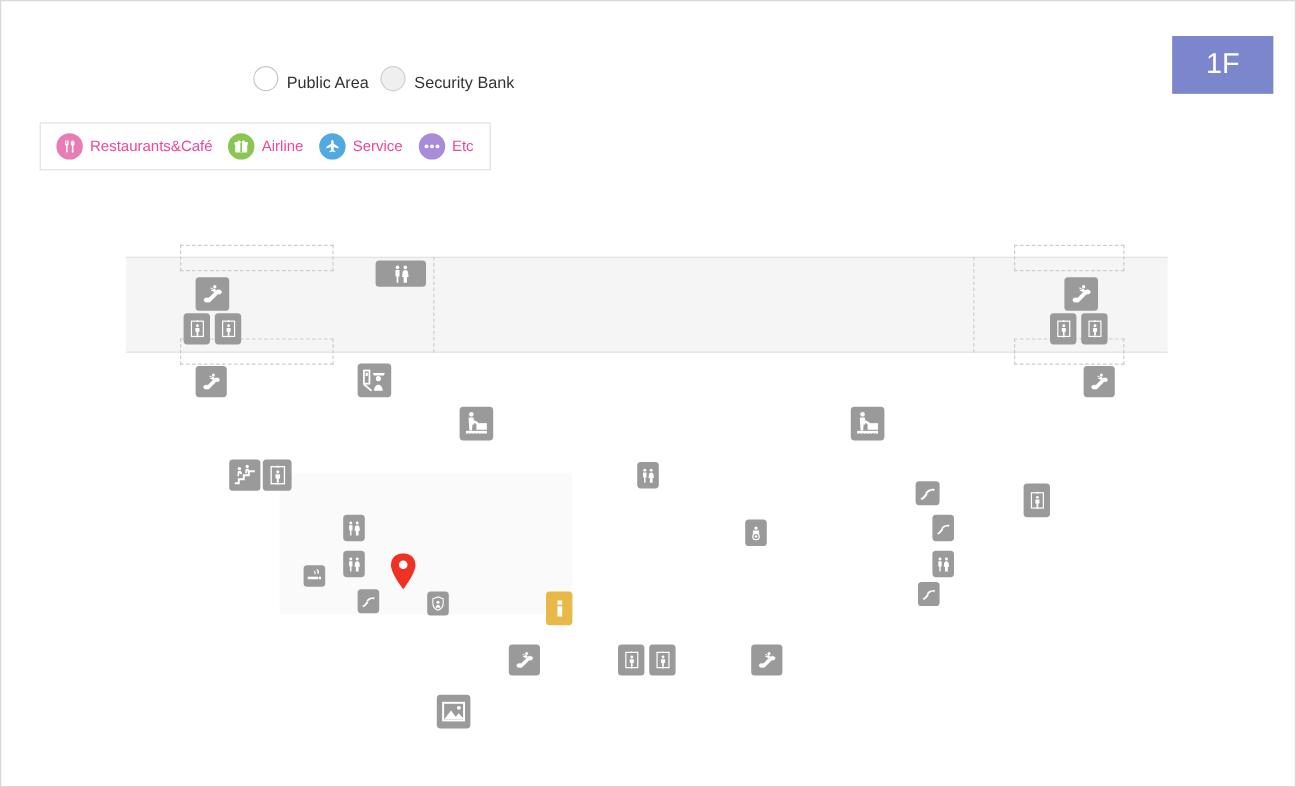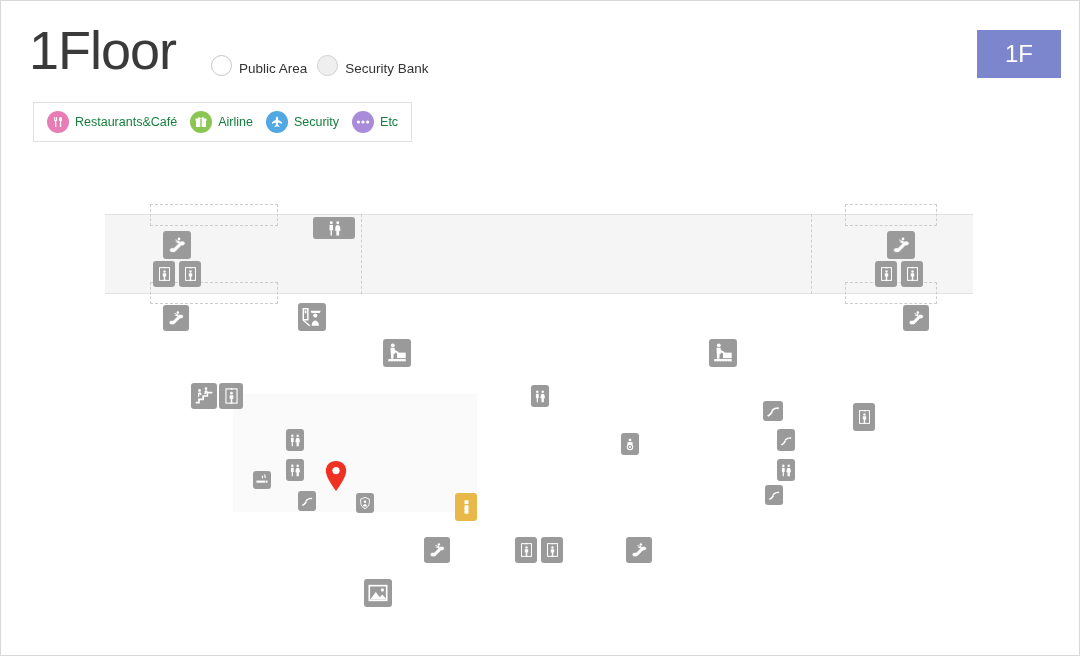--- a/index.html
+++ b/index.html
@@ -58,21 +58,21 @@
     display: flex; align-items: center;
     padding: 0 13px; gap: 13px;
   }
   .legend-item { display: flex; align-items: center; gap: 6px; }
   .legend-dot {
     width: 22px; height: 22px; border-radius: 50%;
     display: flex; align-items: center; justify-content: center;
     flex: 0 0 auto;
   }
   .legend-dot svg { display: block; }
-  .legend-text { font-size: 12.5px; color: #15803d; white-space: nowrap; }
+  .legend-text { font-size: 12.5px; color: #ec4899; white-space: nowrap; }
 
   
   #map { position: absolute; left: 0; top: 150px; width: 1078px; height: 504px; }
 
   #top-band {
     position: absolute; left: 104px; top: 63px;
     width: 868px; height: 80px;
     background: #f5f5f5;
     border-top: 1px solid #e2e2e2; border-bottom: 1px solid #e2e2e2;
   }
@@ -102,21 +102,20 @@
 
   [data-interactable="true"] { cursor: pointer; }
 </style>
 </head>
 <body>
 
 <div id="page" data-interactable="false">
 
   <div id="header" data-interactable="false">
 
-    <div id="floor-title" data-interactable="false">1Floor</div>
 
     <div id="area-radios" data-interactable="false">
       <div class="radio-opt" data-interactable="true">
         <span class="radio-circle" data-interactable="true"></span>
         <span class="radio-label" data-interactable="false">Public Area</span>
       </div>
       <div class="radio-opt" data-interactable="true">
         <span class="radio-circle shaded" data-interactable="true"></span>
         <span class="radio-label" data-interactable="false">Security Bank</span>
       </div>
@@ -153,21 +152,21 @@
       </span>
       <span class="legend-text" data-interactable="false">Airline</span>
     </div>
 
     <div class="legend-item" data-interactable="true">
       <span class="legend-dot" style="background:#52a8e0" data-interactable="false">
         <svg width="14" height="14" viewBox="0 0 14 14">
           <path d="M7 1.4c.6 0 1 .9 1.05 2.1l.05 1.3 3.9 2.5v1.4L8.1 7.6l-.1 2.4 1.4 1v.9L7 11.3l-2.4.6v-.9l1.4-1-.1-2.4L2 8.7V7.3l3.9-2.5.05-1.3C6 2.3 6.4 1.4 7 1.4z" fill="#fff"></path>
         </svg>
       </span>
-      <span class="legend-text" data-interactable="false">Security</span>
+      <span class="legend-text" data-interactable="false">Service</span>
     </div>
 
 
     <div class="legend-item" data-interactable="true">
       <span class="legend-dot" style="background:#a98cd9" data-interactable="false">
         <svg width="16" height="8" viewBox="0 0 16 8">
           <circle cx="3.4" cy="4" r="1.6" fill="#fff"></circle>
           <circle cx="8" cy="4" r="1.6" fill="#fff"></circle>
           <circle cx="12.6" cy="4" r="1.6" fill="#fff"></circle>
         </svg>

